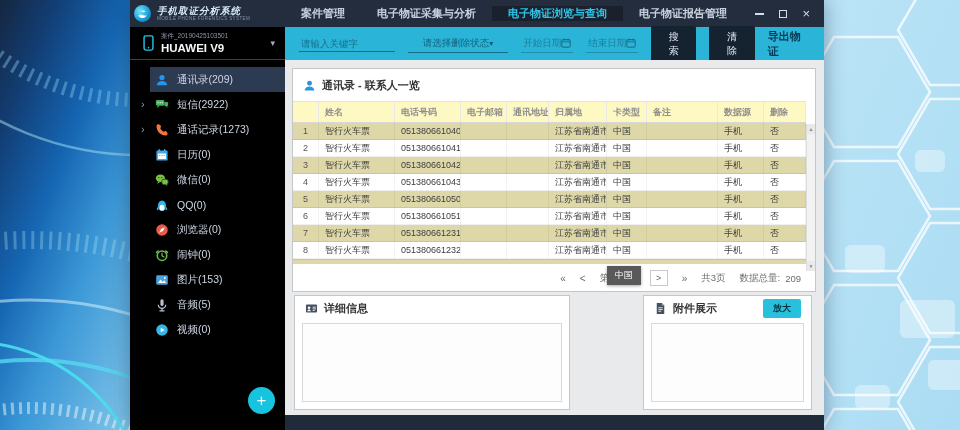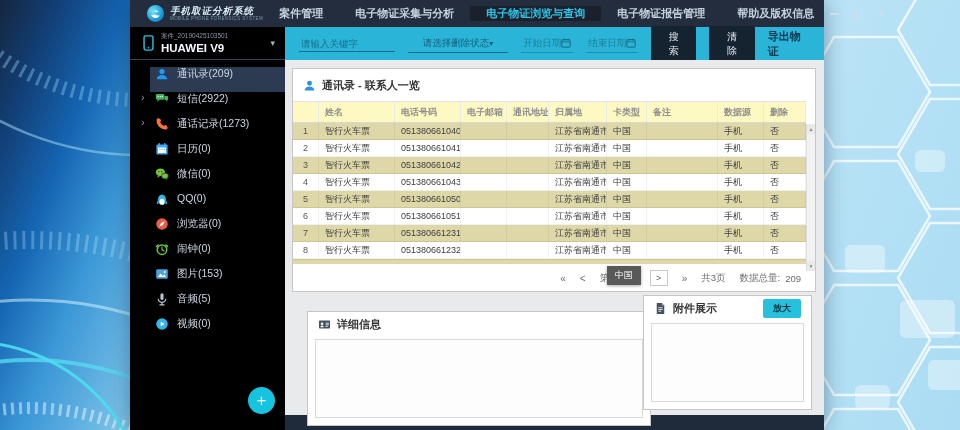--- a/index.html
+++ b/index.html
@@ -6,21 +6,21 @@
   html,body { width:960px; height:430px; overflow:hidden; font-family:"Liberation Sans","DejaVu Sans",sans-serif; }
   .stage { position:relative; width:960px; height:430px; overflow:hidden;
     background:linear-gradient(112deg,#15263f 0%,#123e75 5%,#1565b2 11%,#3b97d6 17%,#7cc3e9 26%,#a6daf3 38%,#c6e9f8 55%,#b9e3f6 75%,#abdcf3 100%); }
   .bg-svg { position:absolute; inset:0; }
 
   
   .window { position:absolute; left:130px; top:0; width:694px; height:430px; background:#1f2a3b; box-shadow:0 0 20px rgba(8,28,58,.4); }
 
   
   .topbar { position:absolute; left:0; top:0; right:0; height:27px; background:#232d3d; display:flex; align-items:stretch; }
-  .logo { width:155px; display:flex; align-items:center; gap:6px; padding-left:17px; }
+  .logo { width:155px; display:flex; align-items:center; gap:6px; padding-left:4px; }
   .logo-badge { width:17px; height:17px; border-radius:50%; flex:0 0 auto;
     background:radial-gradient(circle at 35% 35%,#74e4f8,#1899d6 60%,#0c6fb4); display:flex; align-items:center; justify-content:center; }
   .logo-badge svg { width:13px; height:13px; }
   .logo-title { font-size:9.5px; font-weight:bold; font-style:italic; color:#d9edf8; letter-spacing:1px; line-height:10px; white-space:nowrap; }
   .logo-sub { font-size:4.5px; color:#7e96ac; letter-spacing:.4px; white-space:nowrap; }
   .menu { display:flex; flex:1;align-items:center; }
   .menu-item { padding:0 16px; display:flex; align-items:center; font-size:11px; font-weight:bold; color:#c6d1de; cursor:pointer; white-space:nowrap; }
   .menu-item.active { background:#1a212c; color:#2fc3e6; }
   .win-controls { display:flex; align-items:center; gap:15px; padding-right:14px; color:#d5dde8; }
   .wc-min { width:9px; height:2px; background:#d5dde8; cursor:pointer; }
@@ -28,21 +28,21 @@
   .wc-close { font-size:13px; line-height:13px; cursor:pointer; }
 
   
   .sidebar { position:absolute; left:0; top:27px; width:155px; bottom:0; background:#000000; }
   .device { height:33px; display:flex; align-items:center; gap:7px; padding:0 10px 0 13px; border-bottom:1px solid #36435a; }
   .device svg { width:11px; height:16px; flex:0 0 auto; }
   .case-label { font-size:6.5px; color:#8b97ab; }
   .device-name { font-size:11.5px; font-weight:bold; color:#f4f8fc; margin-top:1px; }
   .dev-caret { margin-left:auto; color:#9fb0c5; font-size:9px; }
   .nav { padding-top:7px; }
-  .nav-item { height:25px; display:flex; align-items:flex-start; padding-left:25px; position:relative; font-size:10.5px; color:#cdd6e3; cursor:pointer; }
+  .nav-item { height:25px; display:flex; align-items:center; padding-left:25px; position:relative; font-size:10.5px; color:#cdd6e3; cursor:pointer; }
   .nav-item.active { background:linear-gradient(90deg,transparent 0,transparent 20px,#2c3a52 20px); }
   .nav-item .chev { position:absolute; left:11px; color:#8b9cb8; font-size:11px; line-height:11px; }
   .nicon { width:14px; height:14px; margin-right:8px; display:inline-flex; flex:0 0 auto; }
   .nicon svg { width:14px; height:14px; }
   .fab { position:absolute; right:10px; bottom:16px; width:27px; height:27px; border-radius:50%; background:#17c4e0; color:#f2feff;
     font-size:17px; line-height:17px; border:none; box-shadow:0 2px 8px rgba(0,0,0,.45); display:flex; align-items:center; justify-content:center; cursor:pointer; }
 
   
   .toolbar { position:absolute; left:155px; top:27px; right:0; height:33px; background:#29b4d8; display:flex; align-items:center; padding:0 14px; gap:13px; }
   .tb-input { background:transparent; border:none; border-bottom:1px solid rgba(10,50,70,.55); width:96px; font-size:9.5px; color:#0d3b4d; padding:2px; outline:none; font-family:inherit; }
@@ -51,21 +51,21 @@
   .tb-select .caret { font-size:8px; color:#115a73; }
   .tb-date { width:54px; border-bottom:1px solid rgba(16,70,92,.35); display:flex; align-items:center; justify-content:space-between; font-size:9.5px; color:rgba(13,70,92,.5); padding:2px; cursor:pointer; }
   .tb-date svg { width:10px; height:10px; opacity:.75; }
   .btn { background:#152230; color:#e4ebf2; font-size:10px; padding:4px 13px; border:none; border-radius:2px; cursor:pointer; font-family:inherit; }
   .export { margin-left:auto; font-size:11px; font-weight:bold; color:#0b3950; cursor:pointer; text-decoration:none; }
 
   
   .content { position:absolute; left:155px; top:60px; right:0; height:355px; background:#e9eaec; }
   .card { position:absolute; background:#fff; border:1px solid #c6c6c6; }
   .table-card { left:7px; top:8px; width:524px; height:224px; }
-  .detail-card { left:22px; top:235px; width:344px; height:115px;margin-top:16px; }
+  .detail-card { left:9px; top:235px; width:276px; height:115px; }
   .attach-card { left:358px; top:235px; width:169px; height:115px; }
   .card-title { display:flex; align-items:center; gap:6px; padding:0 10px; font-size:11px; font-weight:bold; color:#333; }
   .table-card .card-title { height:32px; }
   .detail-card .card-title,.attach-card .card-title { height:25px; }
   .card-title svg { width:13px; height:13px; flex:0 0 auto; }
 
   .table-wrap { --cols:26px 76px 66px 46px 42px 58px 40px 1fr 46px 42px; }
   .thead { display:grid; grid-template-columns:var(--cols); width:calc(100% - 9px); height:22px; background:#fef9c3;
     border-top:1px solid #e2e2e2; border-bottom:1px solid #d8d8d8; font-size:9px; color:#8f8f8f;font-weight:bold; }
   .th { display:flex; align-items:center; padding-left:6px; border-right:1px solid #e9e9e9; overflow:hidden; white-space:nowrap; }
@@ -140,21 +140,20 @@
         <div>
           <div class="logo-title">手机取证分析系统</div>
           <div class="logo-sub">MOBILE PHONE FORENSICS SYSTEM</div>
         </div>
       </div>
       <nav class="menu" id="main-menu">
           <div class="menu-item">案件管理</div>
           <div class="menu-item">电子物证采集与分析</div>
           <div class="menu-item active">电子物证浏览与查询</div>
           <div class="menu-item">电子物证报告管理</div>
-          <div class="menu-item">帮助及版权信息</div>
         </nav>
       <div class="win-controls">
         <span class="wc-min"></span>
         <span class="wc-max"></span>
         <span class="wc-close">×</span>
       </div>
     </div>
 
     <aside class="sidebar">
       <div class="device">

